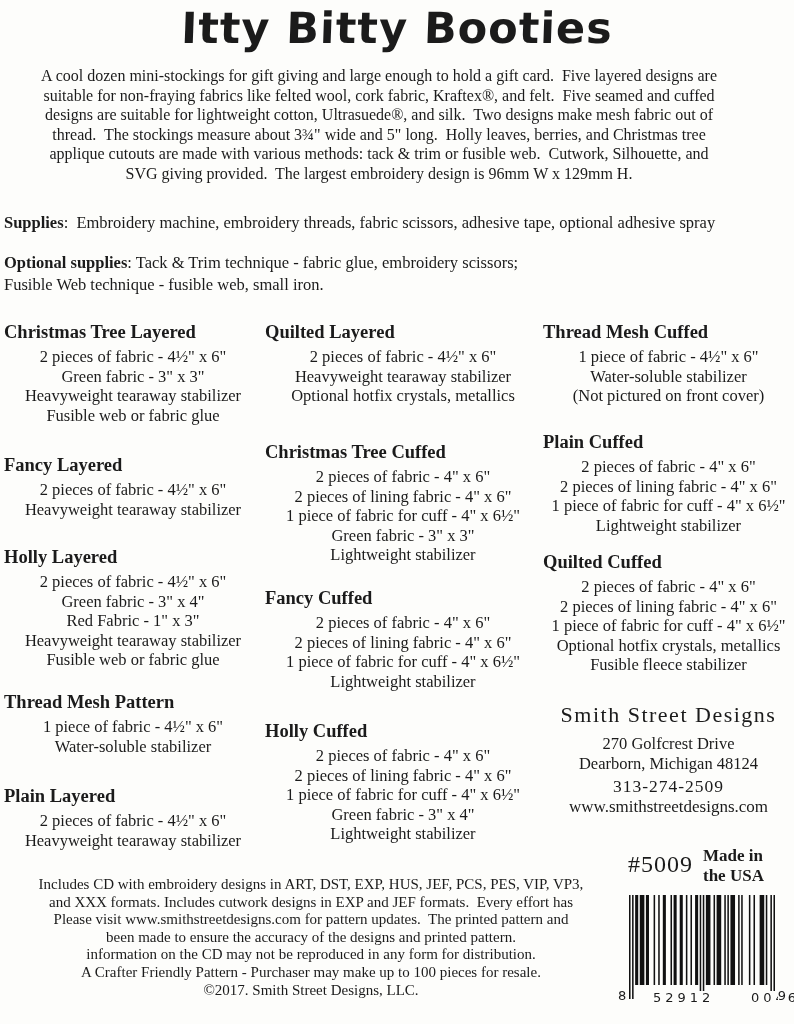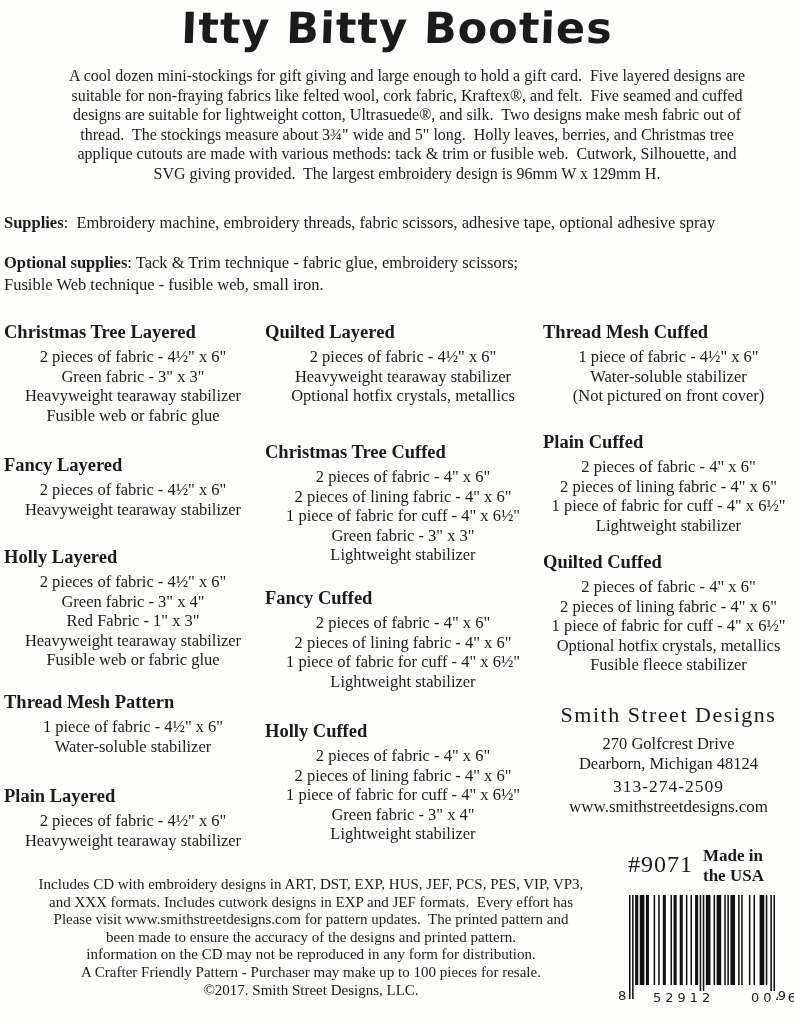--- a/index.html
+++ b/index.html
@@ -11,21 +11,21 @@
   .abs{position:absolute;}
   
   .page-title{
     top:0px;left:0;width:794px;text-align:center;
     font-family:"DejaVu Sans", sans-serif;
     font-weight:700;font-size:43px;line-height:56px;letter-spacing:1px;
     transform:skewX(-2deg);
   }
   
   .intro{top:66px;left:0;width:758px;text-align:center;
-    font-size:16px;line-height:19.5px;padding-left:28px;}
+    font-size:16px;line-height:19.5px;}
   .intro div{white-space:pre;}
   
   .supplies-line{top:213px;left:4px;width:786px;font-size:16.5px;white-space:pre;}
   .optional-supplies{top:252px;left:4px;width:786px;font-size:16.5px;line-height:22px;}
   .optional-supplies .l1{white-space:pre;}
   b.lbl{font-weight:700;}
   
   .block{position:absolute;}
   .block h3{margin:0 0 4px 0;font-size:18.5px;line-height:21px;font-weight:700;}
   .block div{font-size:16.5px;line-height:19.5px;white-space:pre;text-align:center;}
@@ -168,21 +168,21 @@
 <div class="abs legal">
   <div>Includes CD with embroidery designs in ART, DST, EXP, HUS, JEF, PCS, PES, VIP, VP3,</div>
   <div>and XXX formats. Includes cutwork designs in EXP and JEF formats.  Every effort has</div>
   <div>Please visit www.smithstreetdesigns.com for pattern updates.  The printed pattern and</div>
   <div>been made to ensure the accuracy of the designs and printed pattern.</div>
   <div>information on the CD may not be reproduced in any form for distribution.</div>
   <div>A Crafter Friendly Pattern - Purchaser may make up to 100 pieces for resale.</div>
   <div>©2017. Smith Street Designs, LLC.</div>
 </div>
 
-<div class="abs item-number">#9071</div>
+<div class="abs item-number">#5009</div>
 <div class="abs made-in">
   <div>Made in</div>
   <div>the USA</div>
 </div>
 
 <div class="abs barcode">
   <svg id="bc-svg" width="146" height="104" viewBox="0 0 95 104" preserveAspectRatio="none">
       <rect x="0" y="0" width="1" height="104" fill="#111"></rect>
       <rect x="2" y="0" width="1" height="104" fill="#111"></rect>
       <rect x="4" y="0" width="2" height="90" fill="#111"></rect>

